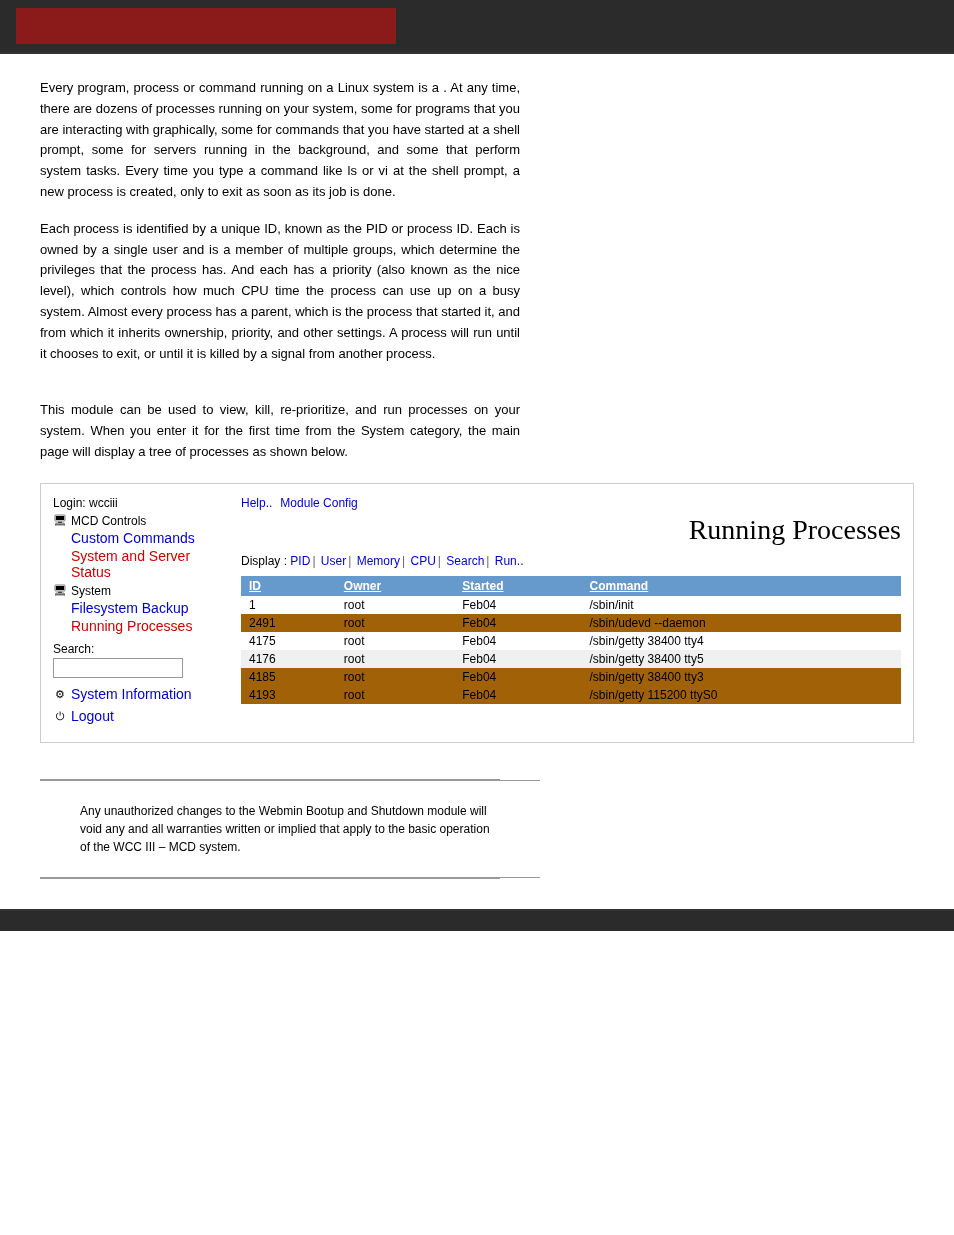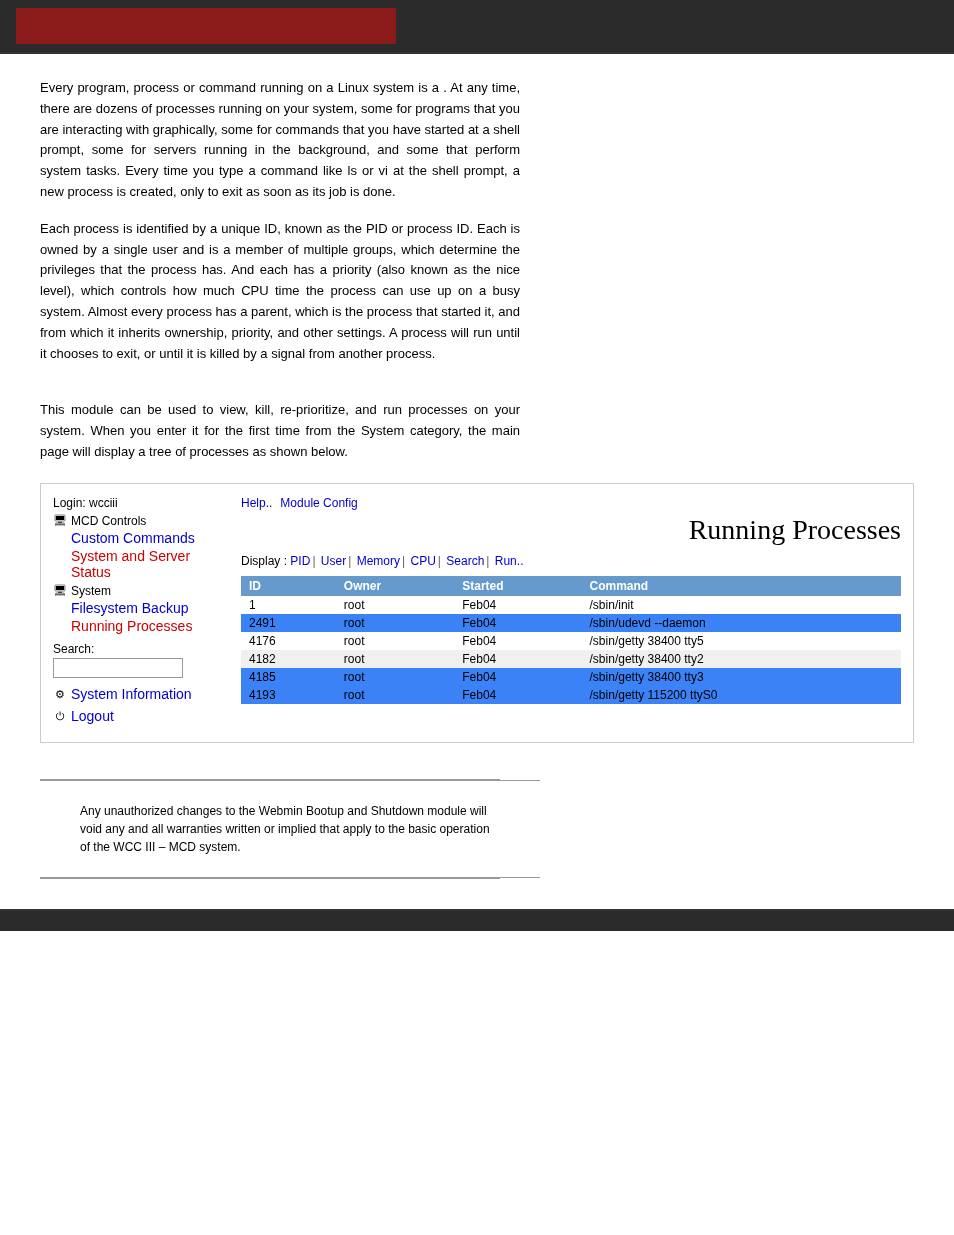--- a/index.html
+++ b/index.html
@@ -190,39 +190,40 @@
     
     .process-table {
       width: 100%;
       border-collapse: collapse;
       font-size: 12px;
     }
 
     .process-table thead tr {
       background: #6699cc;
       color: #fff;
+      text-decoration: underline;
     }
 
     .process-table thead th {
       padding: 3px 8px;
       text-align: left;
       font-weight: bold;
     }
 
     .process-table tbody tr td {
       padding: 2px 8px;
       color: #000;
     }
 
     .process-table tbody tr:nth-child(even) {
       background: #f0f0f0;
     }
 
     .process-table tbody tr.highlighted {
-      background: #3b82f6;
+      background: #a16207;
     }
 
     
     .footer-box {
       border-top: 1px solid #999;
       border-bottom: 1px solid #999;
       padding: 21px 40px;
       margin: 0;
       max-width: 500px;
       margin-left: 40px;
@@ -335,30 +336,30 @@
       <td>Feb04</td>
       <td>/sbin/init</td>
     </tr>
               <tr class="highlighted">
       <td>2491</td>
       <td>root</td>
       <td>Feb04</td>
       <td>/sbin/udevd --daemon</td>
     </tr>
               <tr>
+      <td>4175</td>
+      <td>root</td>
+      <td>Feb04</td>
+      <td>/sbin/getty 38400 tty4</td>
+    </tr>
+              <tr>
       <td>4176</td>
       <td>root</td>
       <td>Feb04</td>
       <td>/sbin/getty 38400 tty5</td>
-    </tr>
-              <tr>
-      <td>4182</td>
-      <td>root</td>
-      <td>Feb04</td>
-      <td>/sbin/getty 38400 tty2</td>
     </tr>
               <tr class="highlighted">
       <td>4185</td>
       <td>root</td>
       <td>Feb04</td>
       <td>/sbin/getty 38400 tty3</td>
     </tr>
               <tr class="highlighted">
       <td>4193</td>
       <td>root</td>

